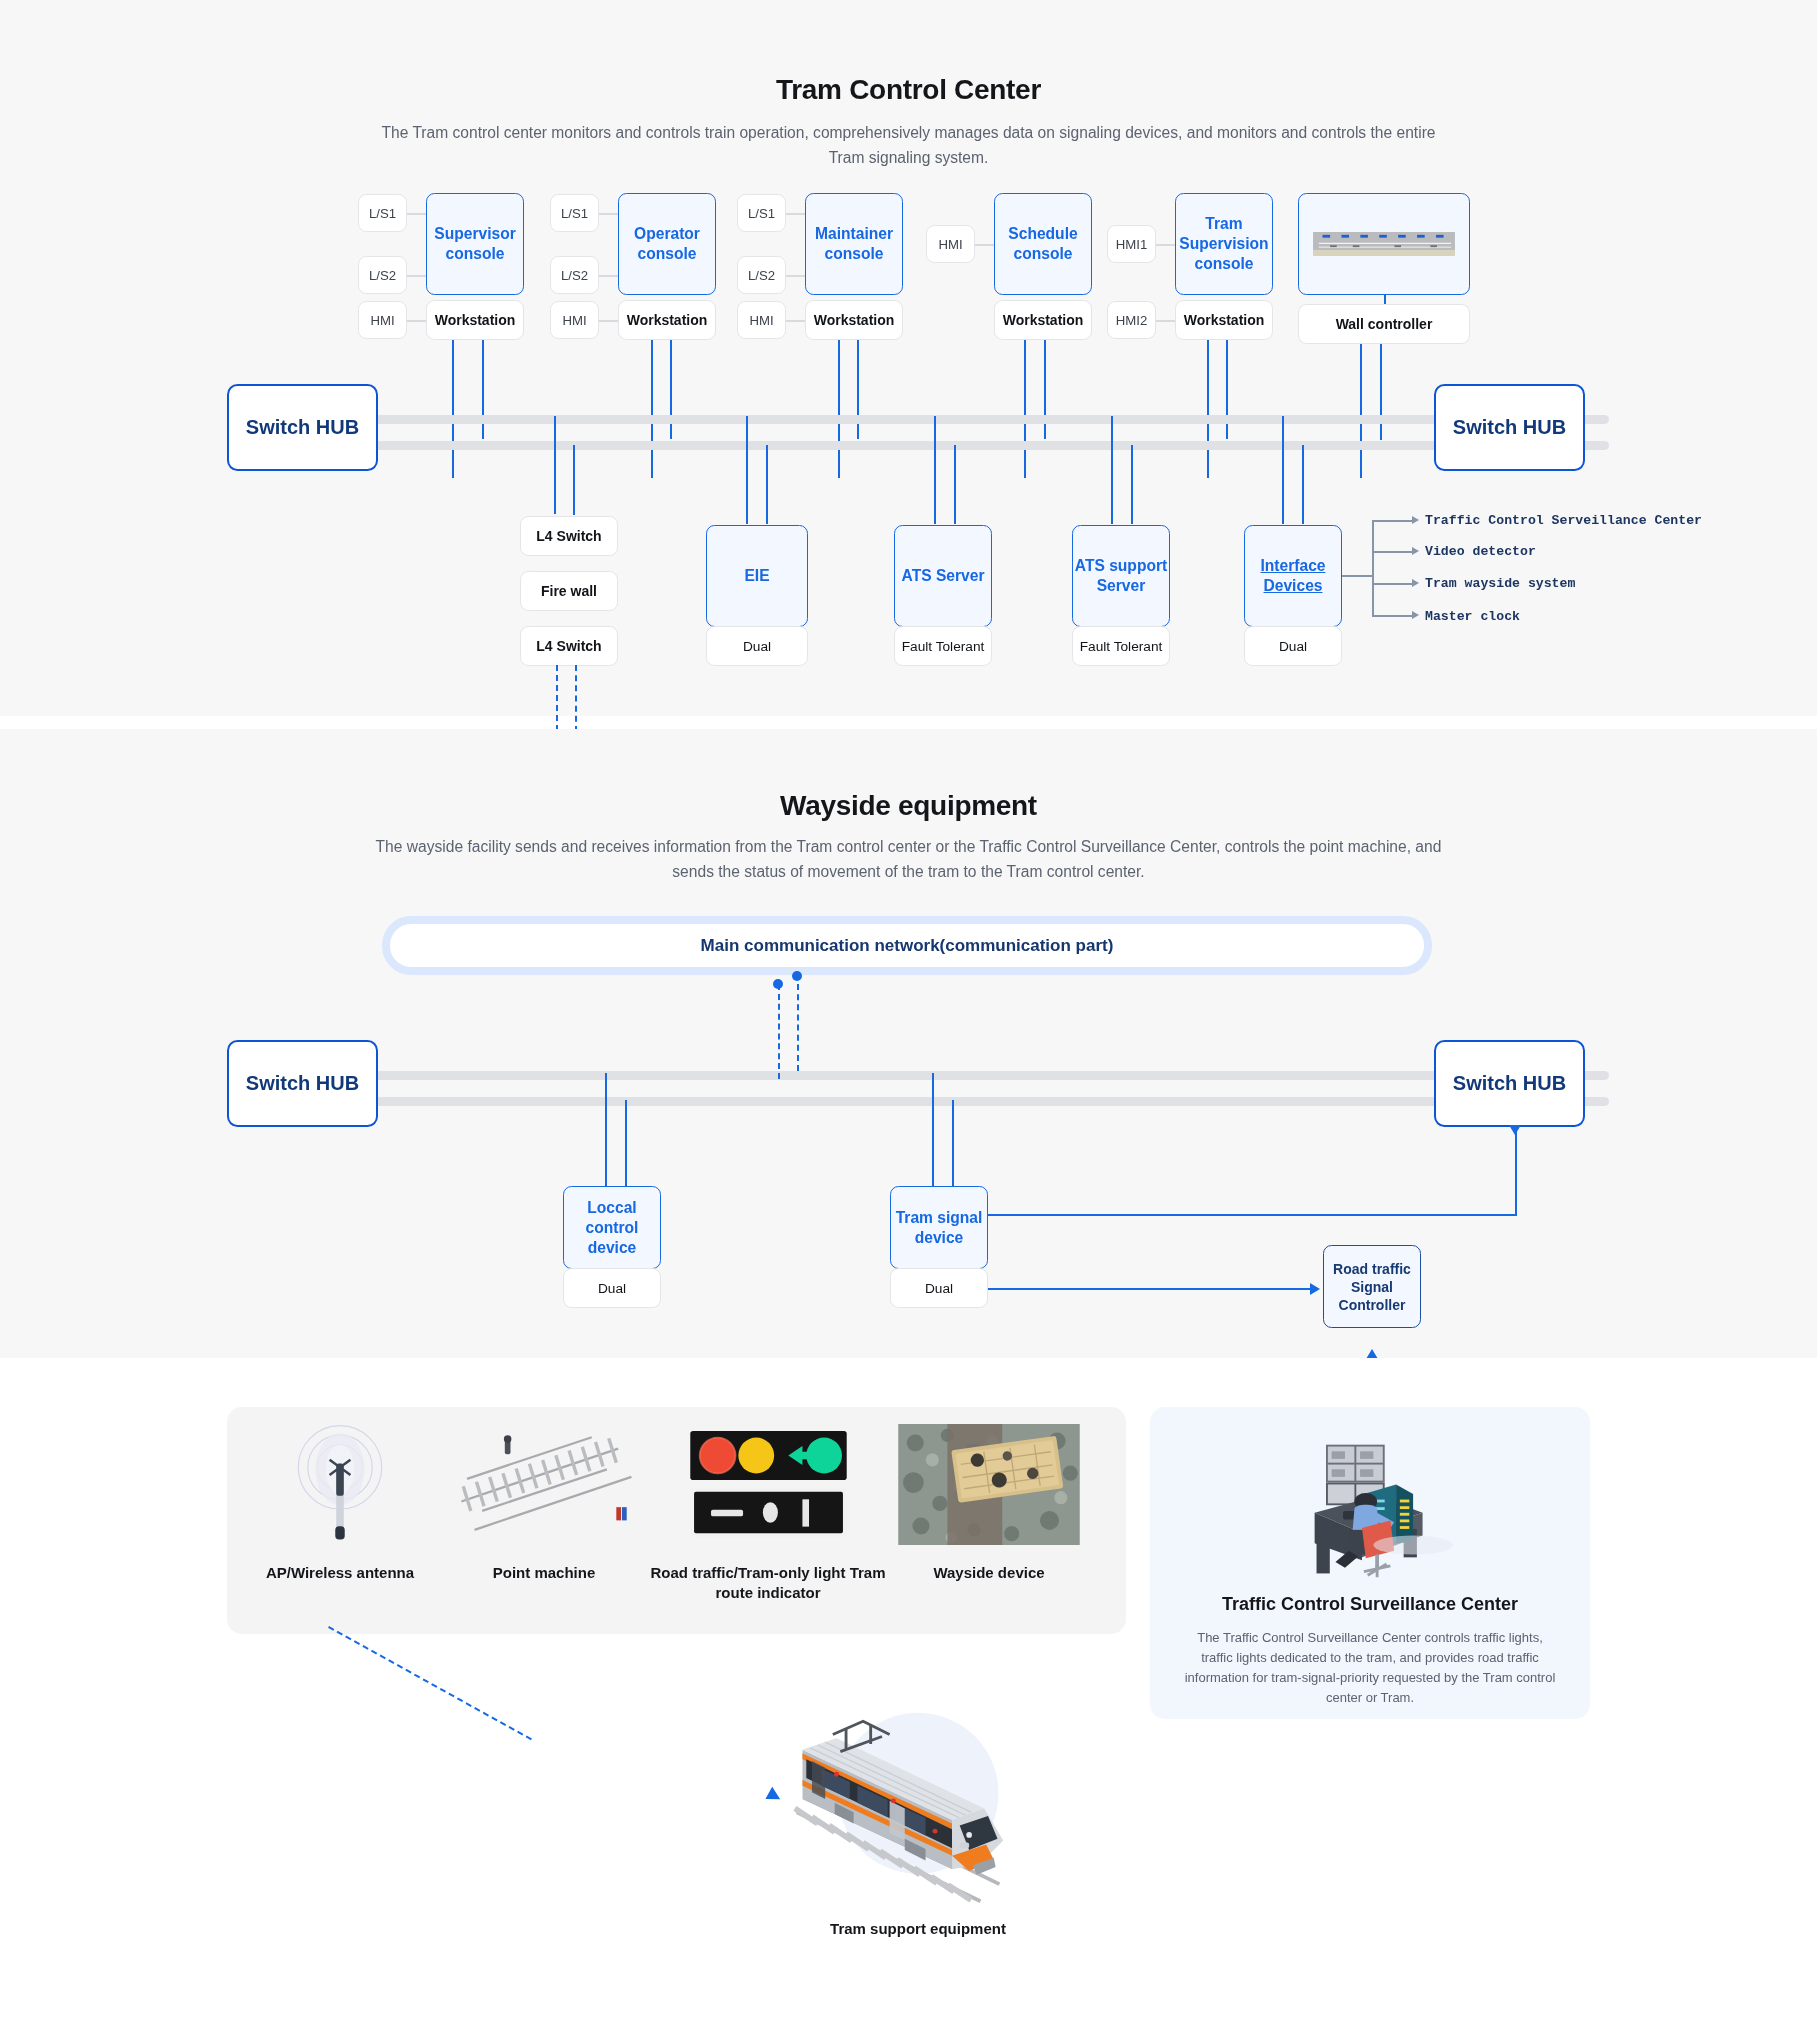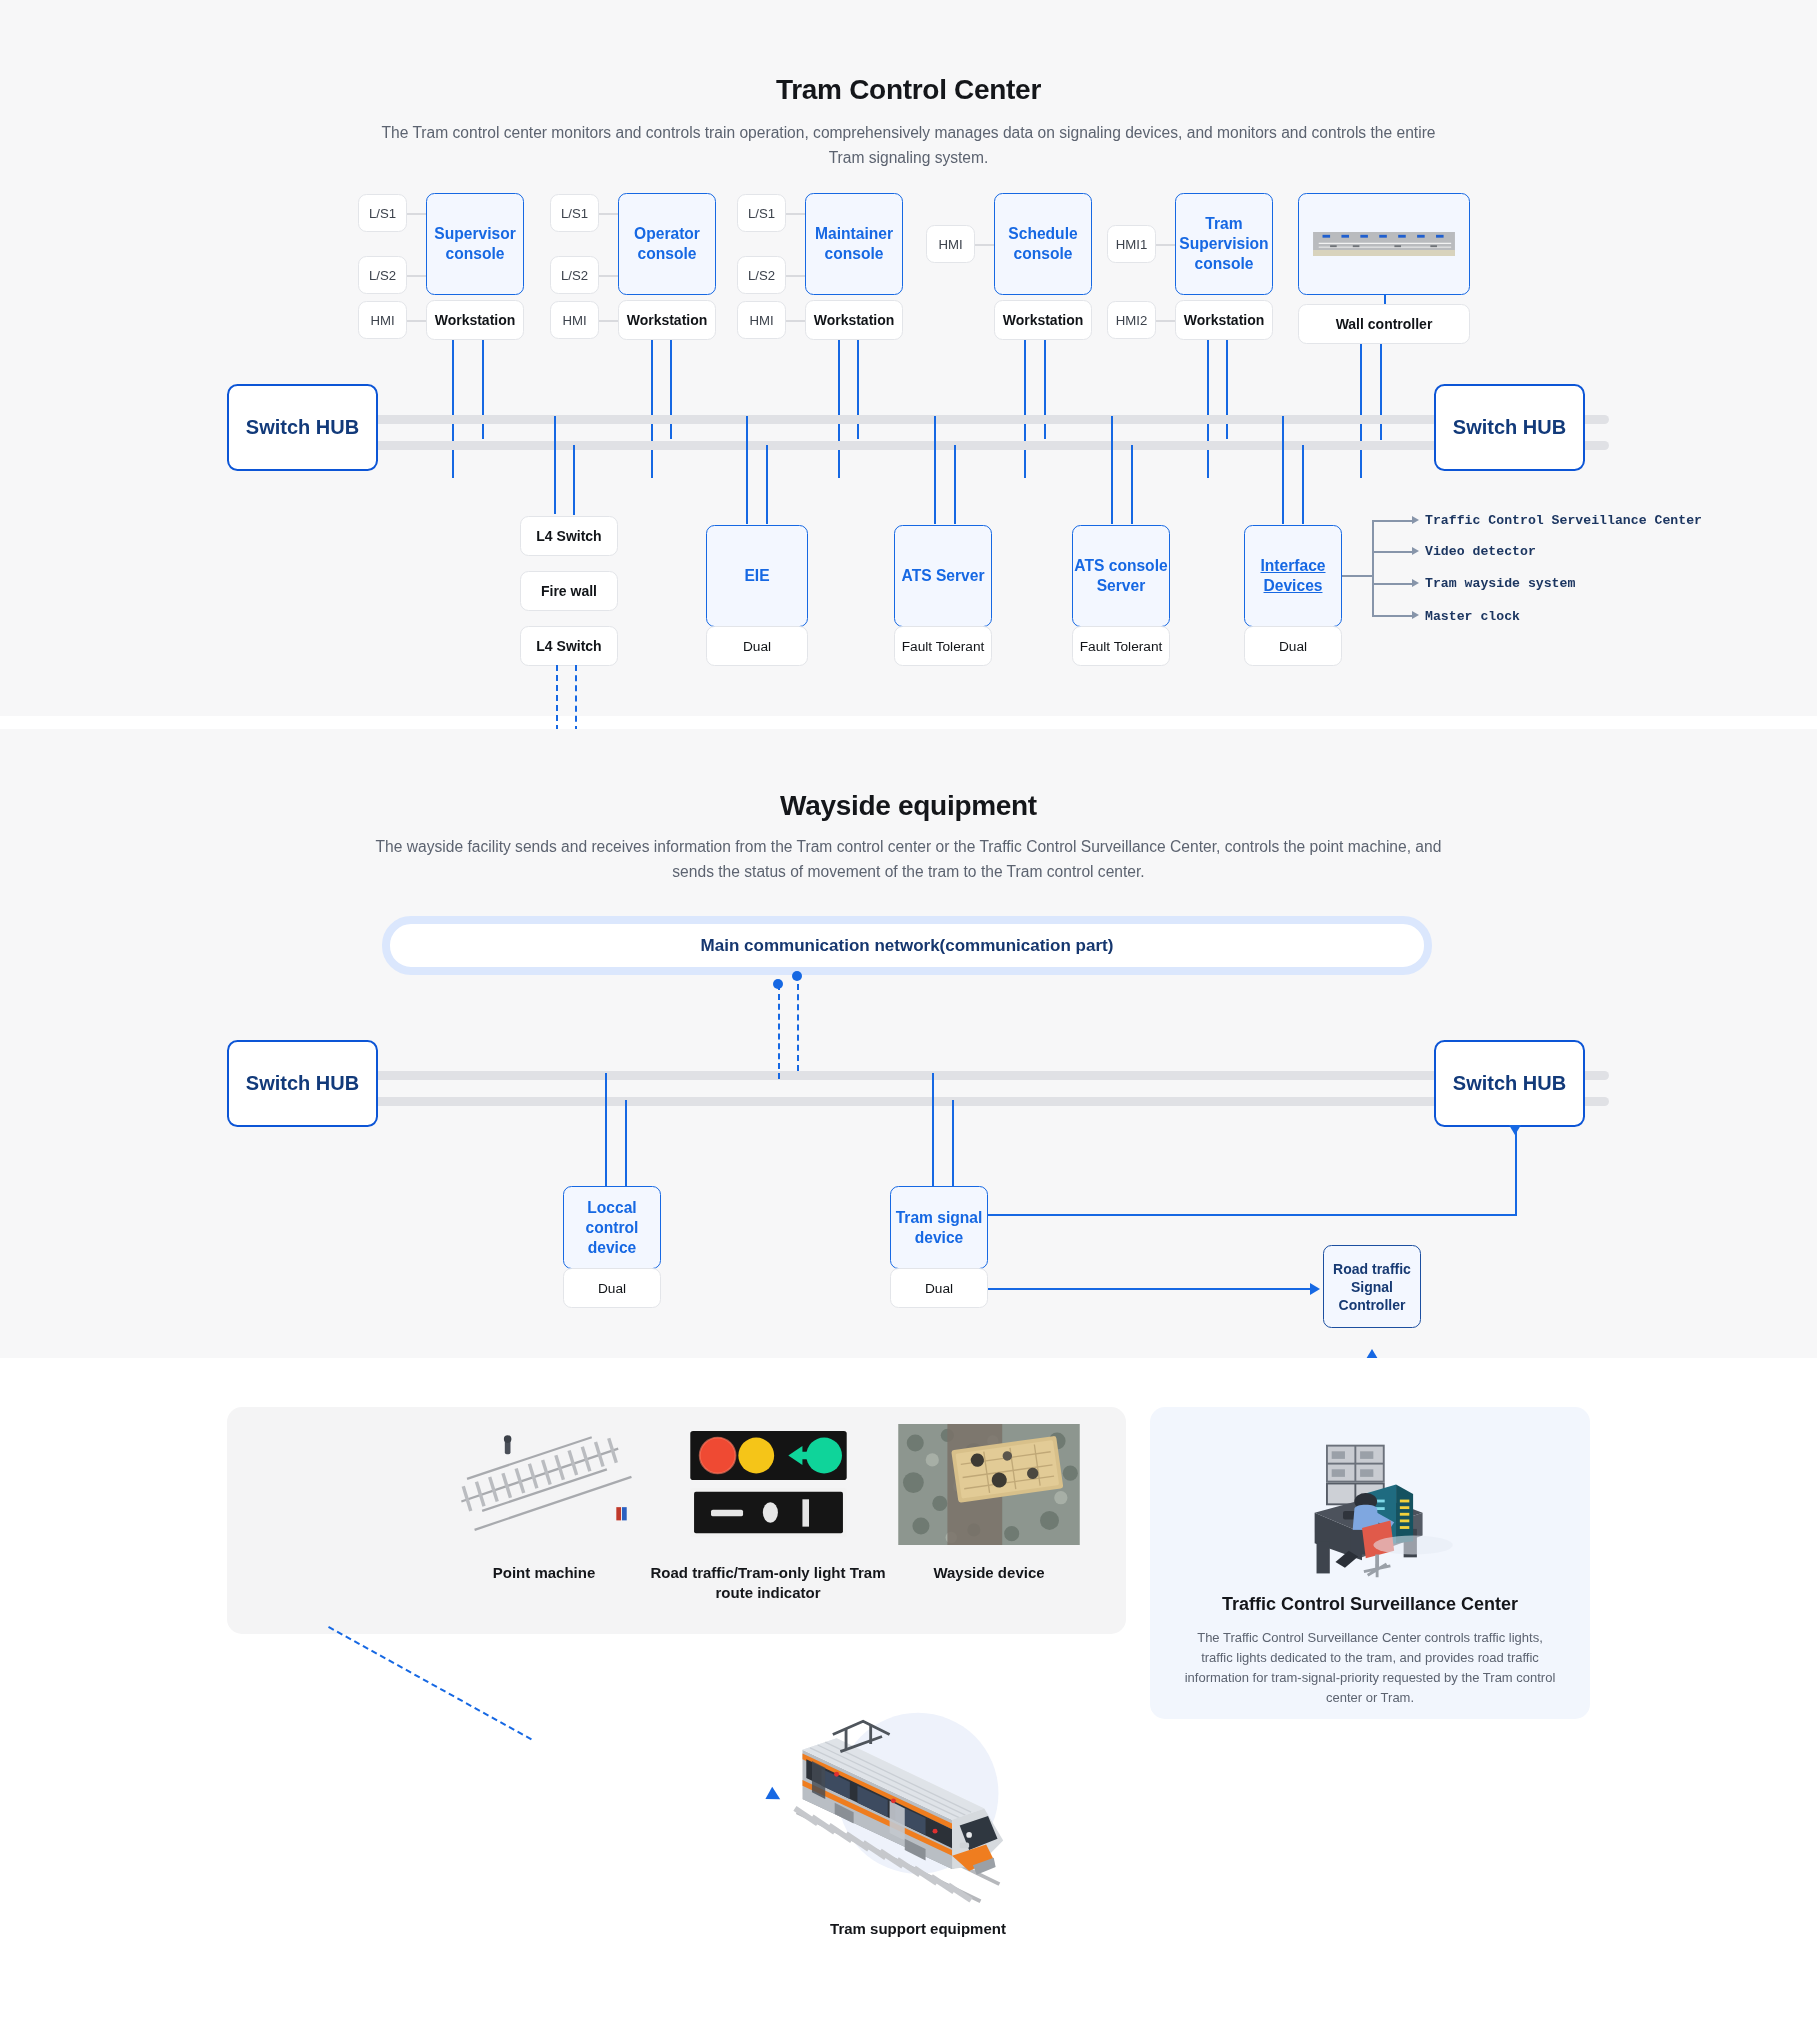--- a/index.html
+++ b/index.html
@@ -209,21 +209,21 @@
   <div class="box box-plain" style="left:520px; top:516px; width:98px; height:40px;">L4 Switch</div>
   <div class="box box-plain" style="left:520px; top:571px; width:98px; height:40px;">Fire wall</div>
   <div class="box box-plain" style="left:520px; top:626px; width:98px; height:40px;">L4 Switch</div>
 
   <div class="box box-blue" style="left:706px; top:525px; width:102px; height:102px;">EIE</div>
   <div class="box box-plain" style="left:706px; top:626px; width:102px; height:40px; font-weight:normal; font-size:13.7px;">Dual</div>
 
   <div class="box box-blue" style="left:894px; top:525px; width:98px; height:102px;">ATS Server</div>
   <div class="box box-plain" style="left:894px; top:626px; width:98px; height:40px; font-weight:normal; font-size:13.7px;">Fault Tolerant</div>
 
-  <div class="box box-blue" style="left:1072px; top:525px; width:98px; height:102px;">ATS console Server</div>
+  <div class="box box-blue" style="left:1072px; top:525px; width:98px; height:102px;">ATS support Server</div>
   <div class="box box-plain" style="left:1072px; top:626px; width:98px; height:40px; font-weight:normal; font-size:13.7px;">Fault Tolerant</div>
 
   <div class="box box-blue" style="left:1244px; top:525px; width:98px; height:102px;text-decoration:underline;">Interface Devices</div>
   <div class="box box-plain" style="left:1244px; top:626px; width:98px; height:40px; font-weight:normal; font-size:13.7px;">Dual</div>
 
   <div class="arrowline" style="left:1342px; top:575px; width:30px;"></div>
   <div class="arrowvert" style="left:1372px; top:520px; height:96px;"></div>
 
   <div class="arrowline" style="left:1372px; top:520px; width:40px;"></div>
   <div class="arrowhead" style="left:1412px; top:516px;"></div>
@@ -290,20 +290,39 @@
 <div class="dot" style="left:773px; top:979px;"></div>
 <div class="dot" style="left:792px; top:971px;"></div>
 
 <div class="vline" style="left:1371px; top:1360px; height:52px;"></div>
 <div class="bluearrow-head-up" style="left:1366px; top:1349px;"></div>
 
 <div class="section" id="sec-bottom">
 
   <div id="gallery" style="top:49px;"></div>
 
+  <div class="gal-item" style="left:231px; top:62px;">
+    <div class="gal-img">
+      <svg width="114" height="128" viewBox="0 0 120 135">
+        <g fill="none" stroke="#cfd0e6" stroke-width="1.2" opacity="0.85">
+          <circle cx="60" cy="50" r="44"></circle>
+            <circle cx="60" cy="50" r="34"></circle>
+          <circle cx="60" cy="50" r="24"></circle>
+            <circle cx="60" cy="50" r="14"></circle>
+        </g>
+        <ellipse cx="60" cy="52" rx="26" ry="38" fill="#e8eaf4" opacity="0.8"></ellipse>
+        <ellipse cx="60" cy="52" rx="15" ry="26" fill="#f3f4fa" opacity="0.9"></ellipse>
+        <rect x="56" y="46" width="8" height="72" rx="3" fill="#cfd3dc"></rect>
+        <rect x="56" y="46" width="8" height="34" rx="3" fill="#3b4453"></rect>
+        <rect x="55" y="112" width="10" height="14" rx="4" fill="#2d3440"></rect>
+        <path d="M49 42 L71 58 M71 42 L49 58" stroke="#3b4453" stroke-width="2.6" fill="none"></path>
+      </svg>
+    </div>
+    <div class="gal-cap">AP/Wireless antenna</div>
+  </div>
 
   <div class="gal-item" style="left:435px; top:62px;">
     <div class="gal-img">
       <svg width="189" height="128" viewBox="0 0 200 135">
         <g stroke="#a8aaae" stroke-width="2.4" fill="none">
           <line x1="18" y1="62" x2="150" y2="18"></line>
           <line x1="34" y1="96" x2="166" y2="52"></line>
           <line x1="12" y1="86" x2="178" y2="30"></line>
           <line x1="26" y1="116" x2="192" y2="60"></line>
         </g>

